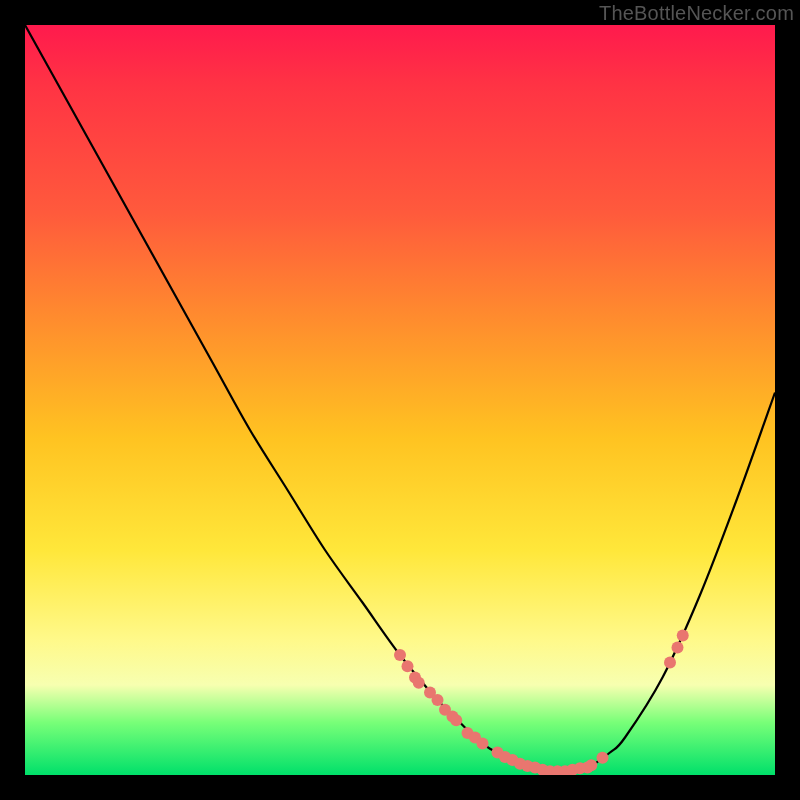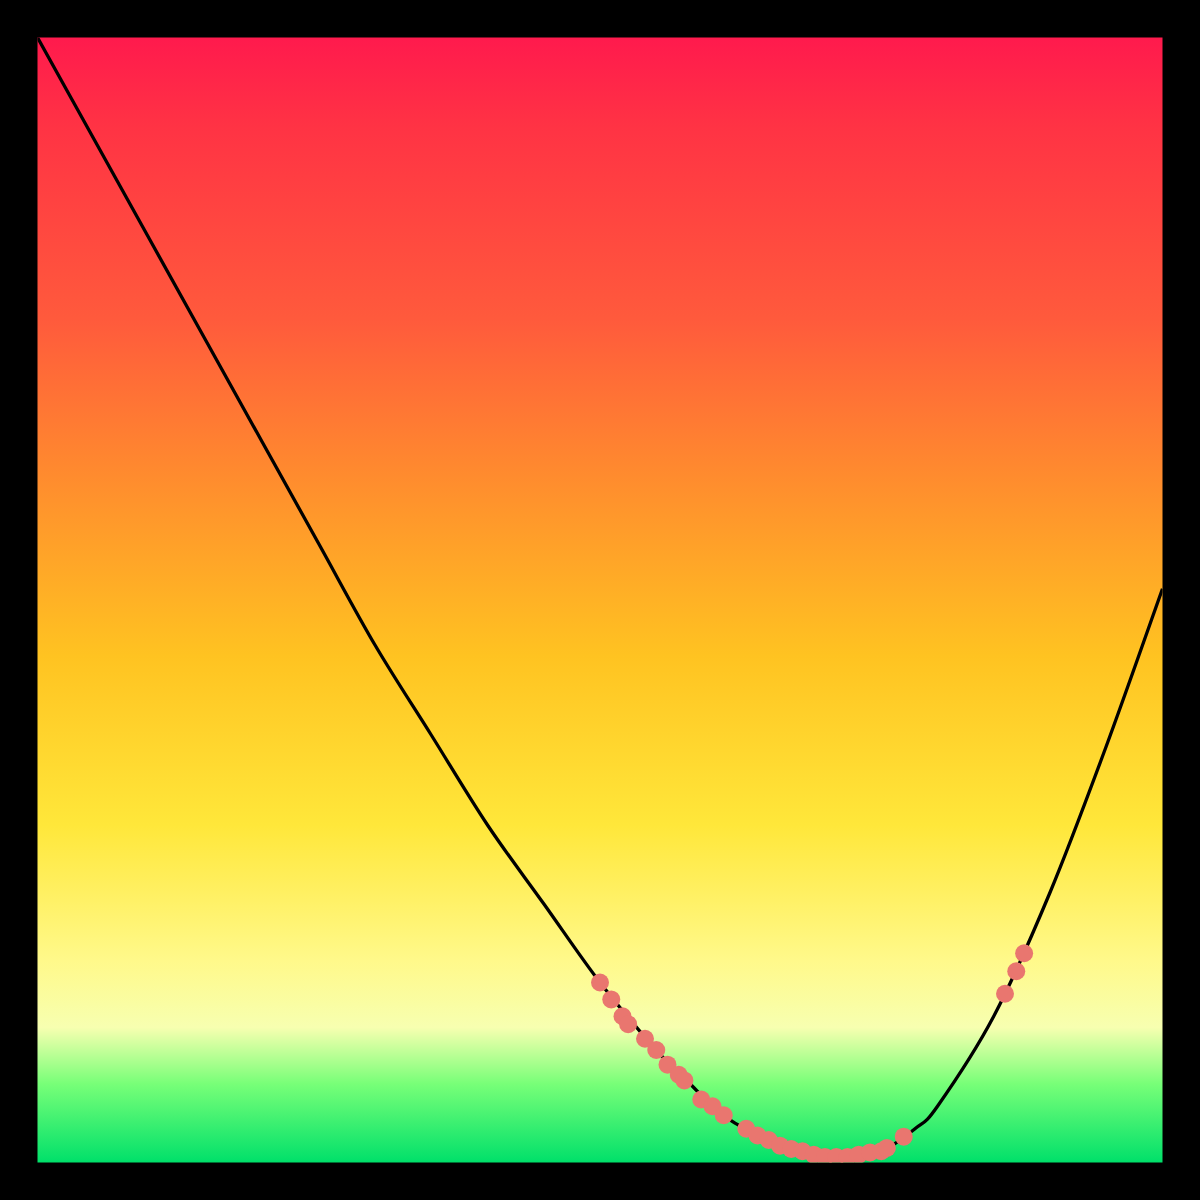--- a/index.html
+++ b/index.html
@@ -60,20 +60,21 @@
     font-size: 20px;
     font-weight: 500;
     letter-spacing: 0.2px;
     user-select: none;
   }
 </style>
 </head>
 <body>
 
 <div class="stage">
+  <div class="watermark">TheBottleNecker.com</div>
 
   <div class="plot">
     <div class="gradient-bg"></div>
     <svg class="curve-layer" viewBox="0 0 750 750" preserveAspectRatio="none">
       <path id="curve-path" fill="none" stroke="#000000" stroke-width="2.2" d="M 0.00 0.00 C 6.25 11.25, 25.00 45.00, 37.50 67.50 C 50.00 90.00, 62.50 112.50, 75.00 135.00 C 87.50 157.50, 100.00 180.00, 112.50 202.50 C 125.00 225.00, 137.50 247.50, 150.00 270.00 C 162.50 292.50, 175.00 315.00, 187.50 337.50 C 200.00 360.00, 212.50 383.75, 225.00 405.00 C 237.50 426.25, 250.00 445.00, 262.50 465.00 C 275.00 485.00, 287.50 506.25, 300.00 525.00 C 312.50 543.75, 325.00 560.00, 337.50 577.50 C 350.00 595.00, 362.50 613.75, 375.00 630.00 C 387.50 646.25, 402.50 663.75, 412.50 675.00 C 422.50 686.25, 428.75 691.25, 435.00 697.50 C 441.25 703.75, 445.00 708.13, 450.00 712.50 C 455.00 716.88, 458.75 720.00, 465.00 723.75 C 471.25 727.50, 480.00 731.88, 487.50 735.00 C 495.00 738.13, 503.75 740.63, 510.00 742.50 C 516.25 744.38, 520.00 745.63, 525.00 746.25 C 530.00 746.88, 533.75 746.88, 540.00 746.25 C 546.25 745.63, 555.00 745.63, 562.50 742.50 C 570.00 739.38, 578.75 732.50, 585.00 727.50 C 591.25 722.50, 591.25 725.00, 600.00 712.50 C 608.75 700.00, 625.00 676.25, 637.50 652.50 C 650.00 628.75, 662.50 600.00, 675.00 570.00 C 687.50 540.00, 700.00 506.25, 712.50 472.50 C 725.00 438.75, 743.75 385.00, 750.00 367.50"></path>
       <g id="markers">
           <circle cx="375.00" cy="630.00" r="6" fill="#e9766f"></circle>
           <circle cx="382.50" cy="641.25" r="6" fill="#e9766f"></circle>
           <circle cx="390.00" cy="652.50" r="6" fill="#e9766f"></circle>
           <circle cx="393.75" cy="657.75" r="6" fill="#e9766f"></circle>

